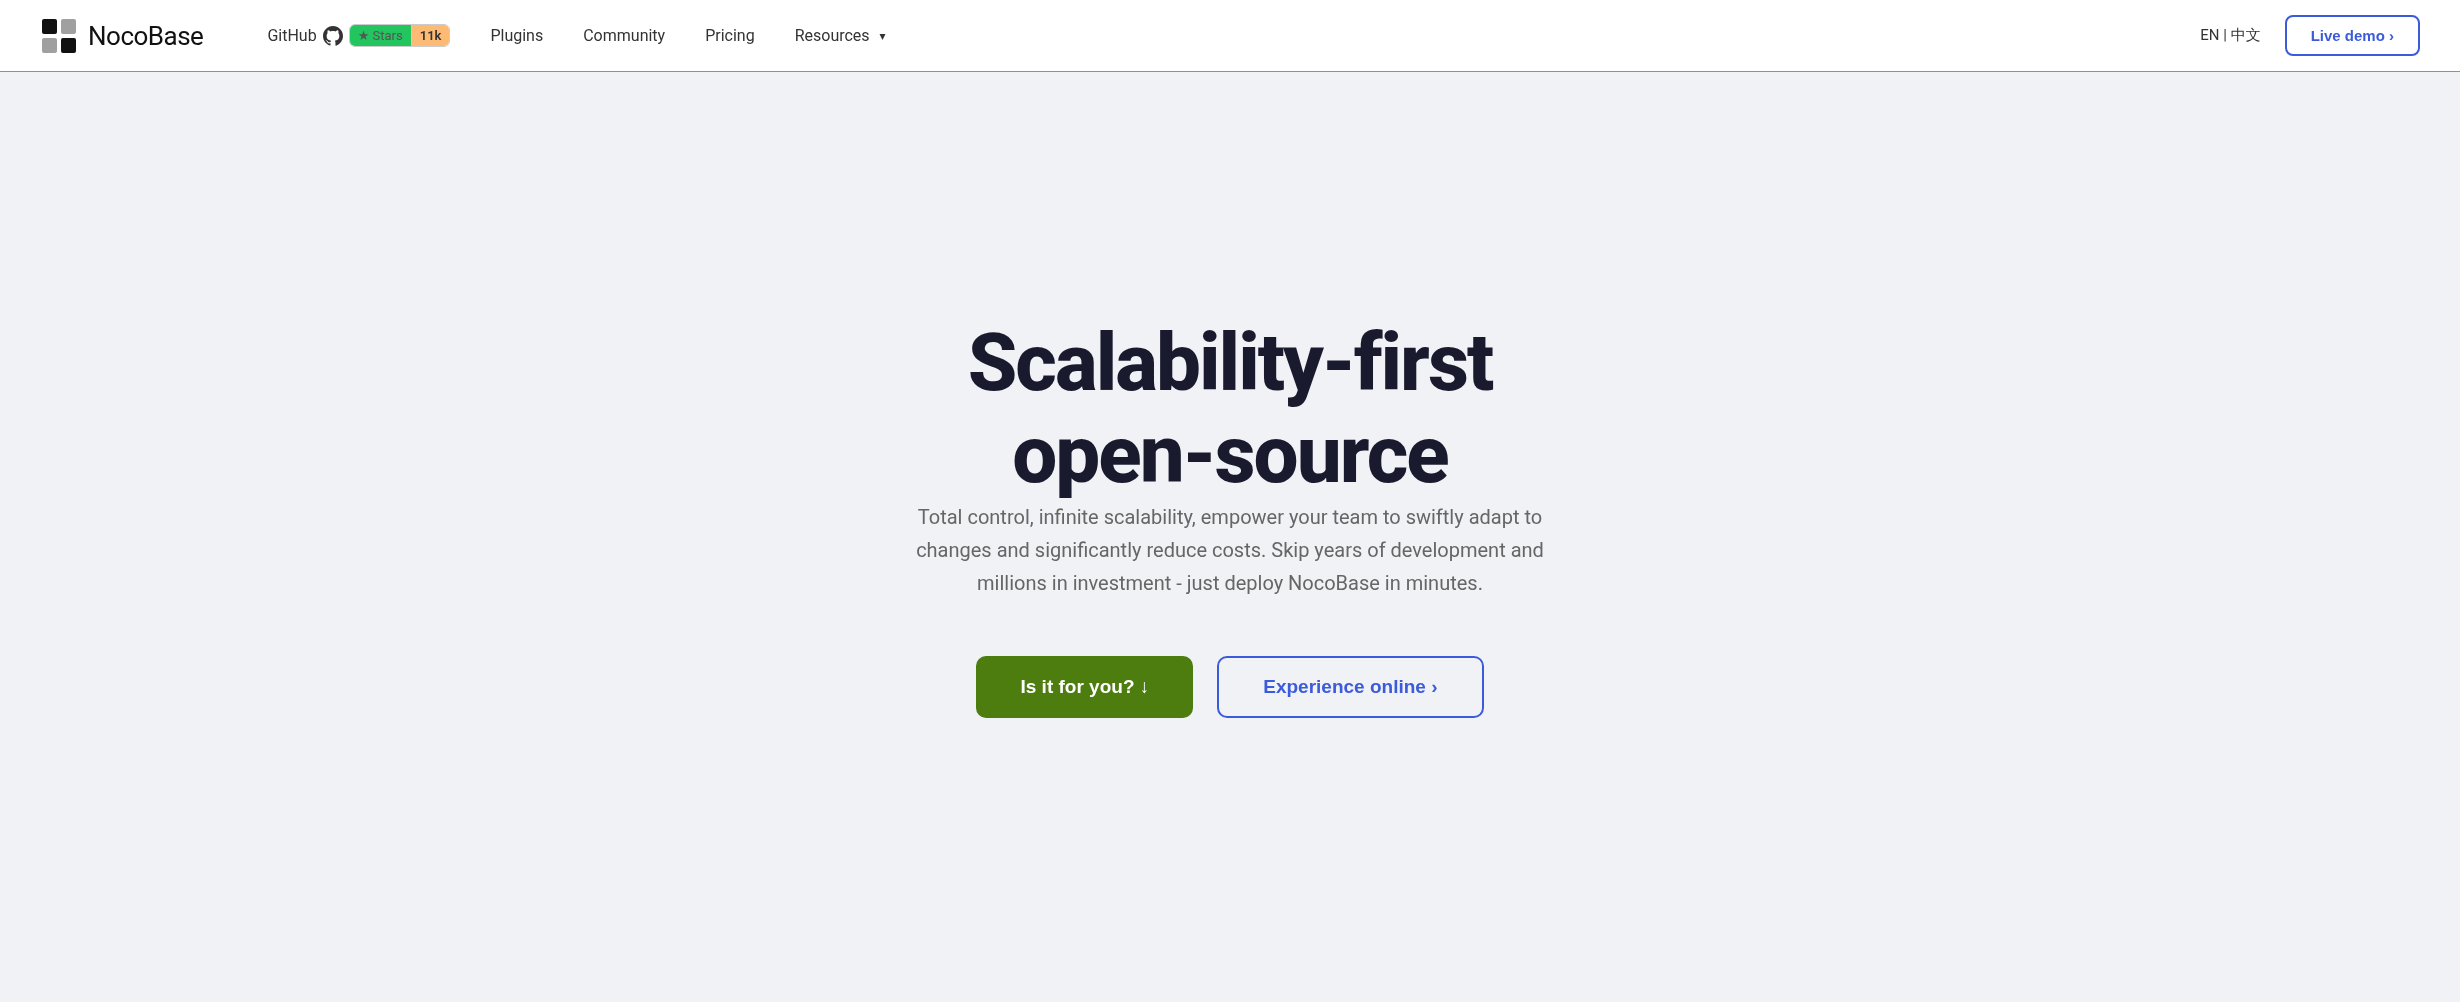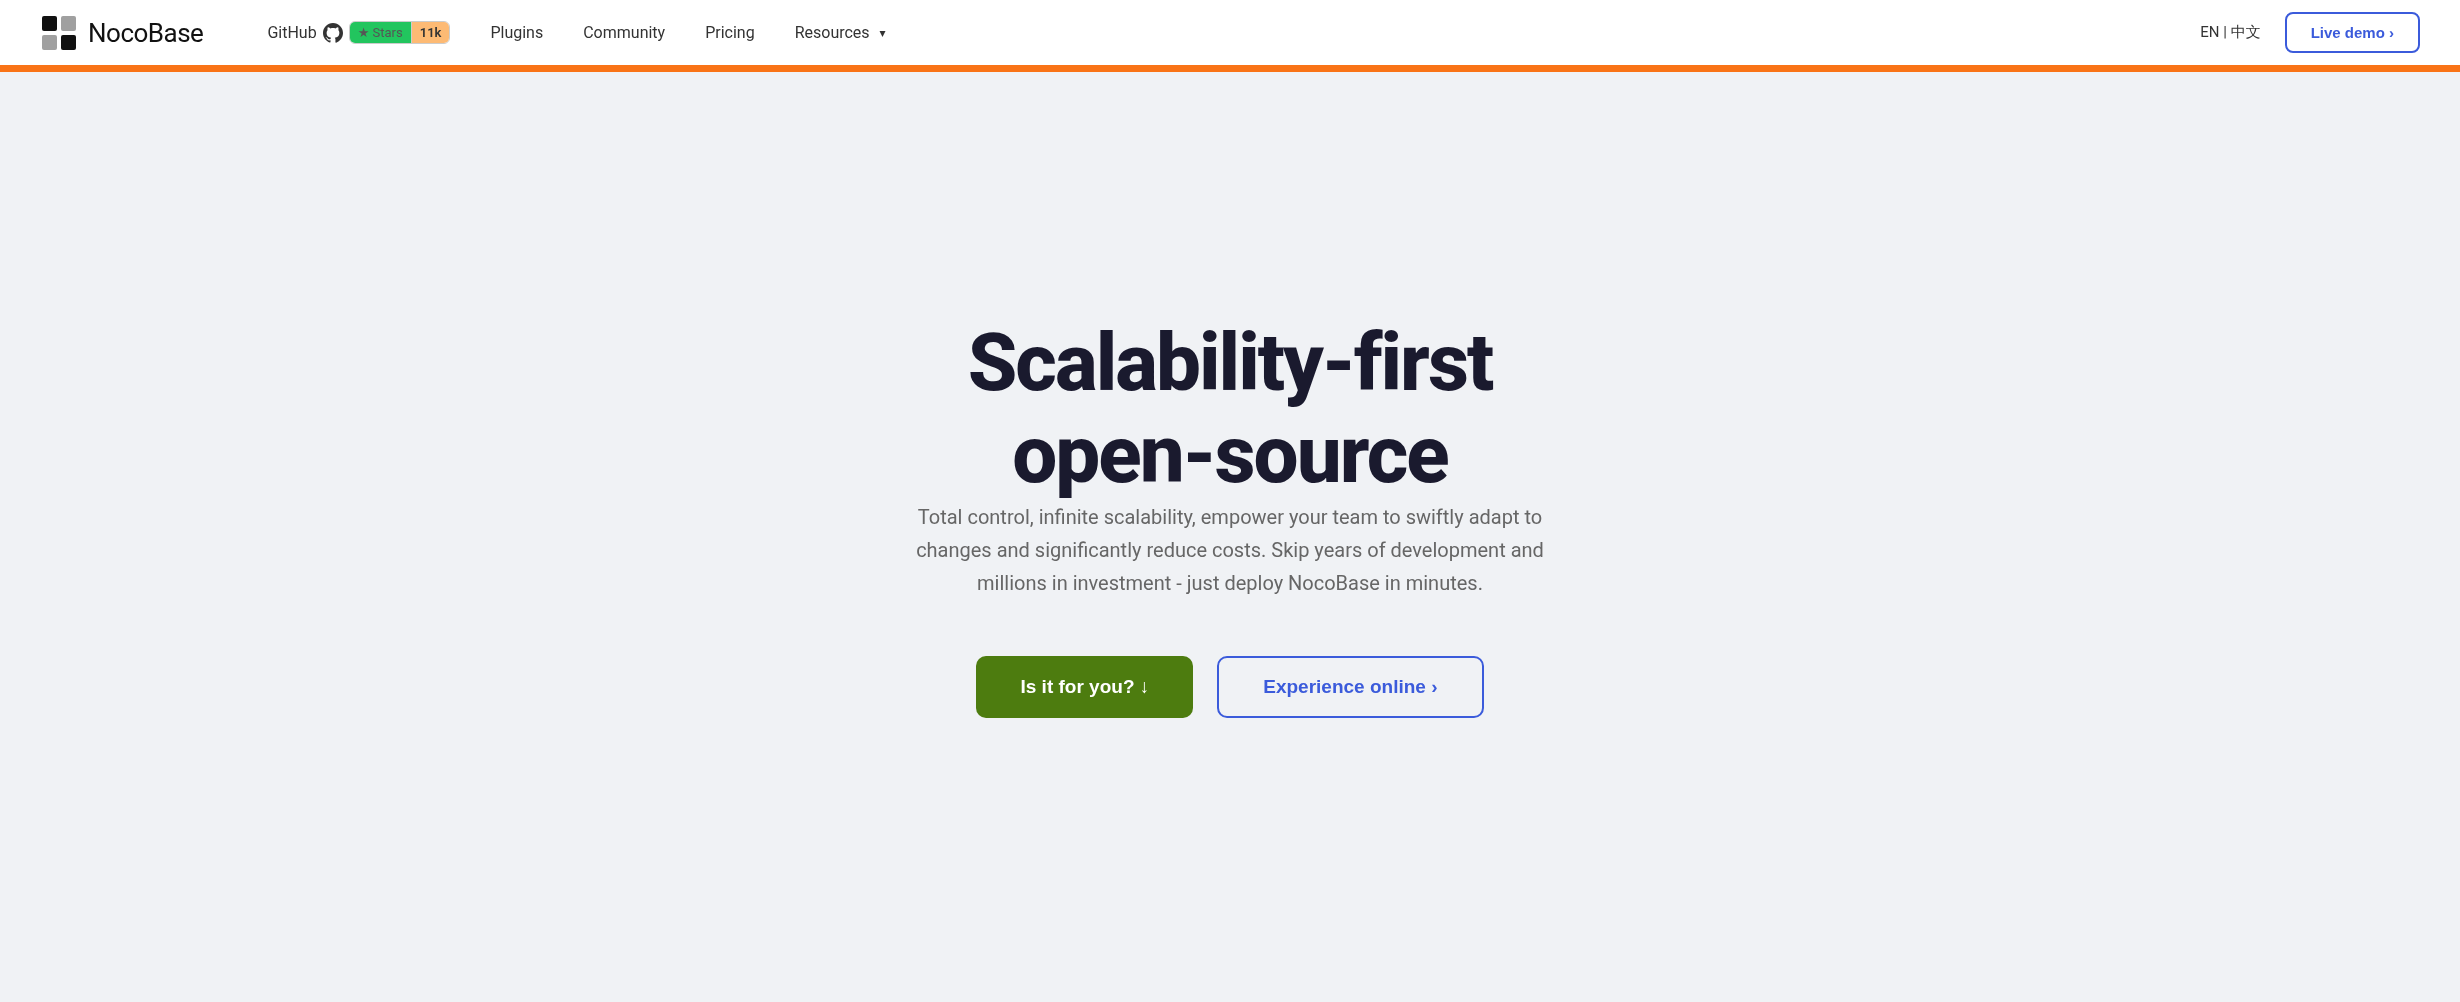--- a/index.html
+++ b/index.html
@@ -10,21 +10,21 @@
 
     body {
       font-family: -apple-system, BlinkMacSystemFont, 'Segoe UI', Roboto, Oxygen, sans-serif;
       background: #f5f6f8;
       min-height: 100vh;
     }
 
     
     nav {
       background: #ffffff;
-      border-bottom: 7px solid #f97316;
+      border-bottom: 1px solid #f97316;
       height: 72px;
       display: flex;
       align-items: center;
       padding: 0 40px;
       position: sticky;
       top: 0;
       z-index: 100;
     }
 
     .nav-inner {

